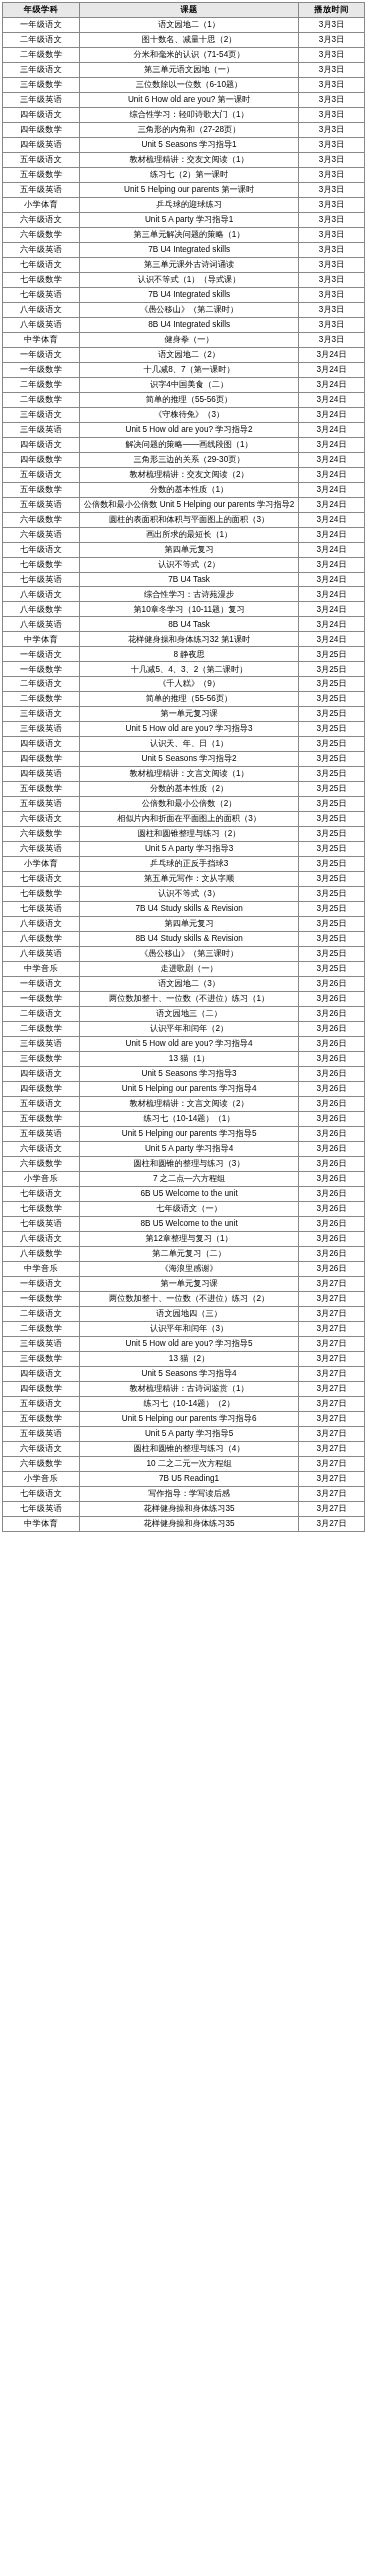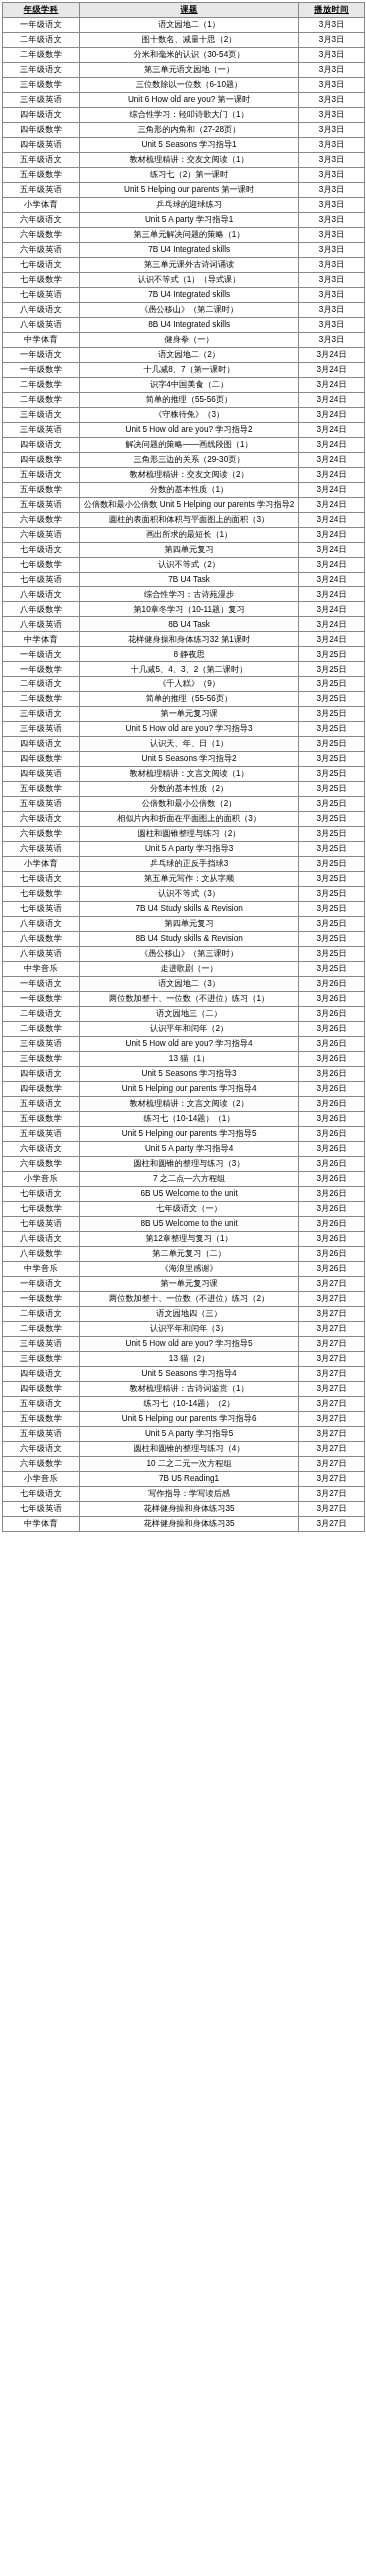--- a/index.html
+++ b/index.html
@@ -35,21 +35,20 @@
     vertical-align: middle;
     color: #000000;
     word-wrap: break-word;
     overflow-wrap: break-word;
   }
   table.schedule thead th {
     background: #e8e8e8;
     font-weight: bold;
     font-size: 8.2px;
     letter-spacing: 0.5px;
-    text-decoration: underline;
   }
   table.schedule td.subject {
     white-space: nowrap;
     letter-spacing: 0.3px;
   }
   table.schedule td.lesson {
     text-align: center;
   }
   table.schedule td.date {
     white-space: nowrap;
@@ -78,21 +77,21 @@
           <td class="lesson">语文园地二（1）</td>
           <td class="date">3月3日</td>
         </tr>
         <tr>
           <td class="subject">二年级语文</td>
           <td class="lesson">图十数名、减量十思（2）</td>
           <td class="date">3月3日</td>
         </tr>
         <tr>
           <td class="subject">二年级数学</td>
-          <td class="lesson">分米和毫米的认识（30-54页）</td>
+          <td class="lesson">分米和毫米的认识（71-54页）</td>
           <td class="date">3月3日</td>
         </tr>
         <tr>
           <td class="subject">三年级语文</td>
           <td class="lesson">第三单元语文园地（一）</td>
           <td class="date">3月3日</td>
         </tr>
         <tr>
           <td class="subject">三年级数学</td>
           <td class="lesson">三位数除以一位数（6-10题）</td>

